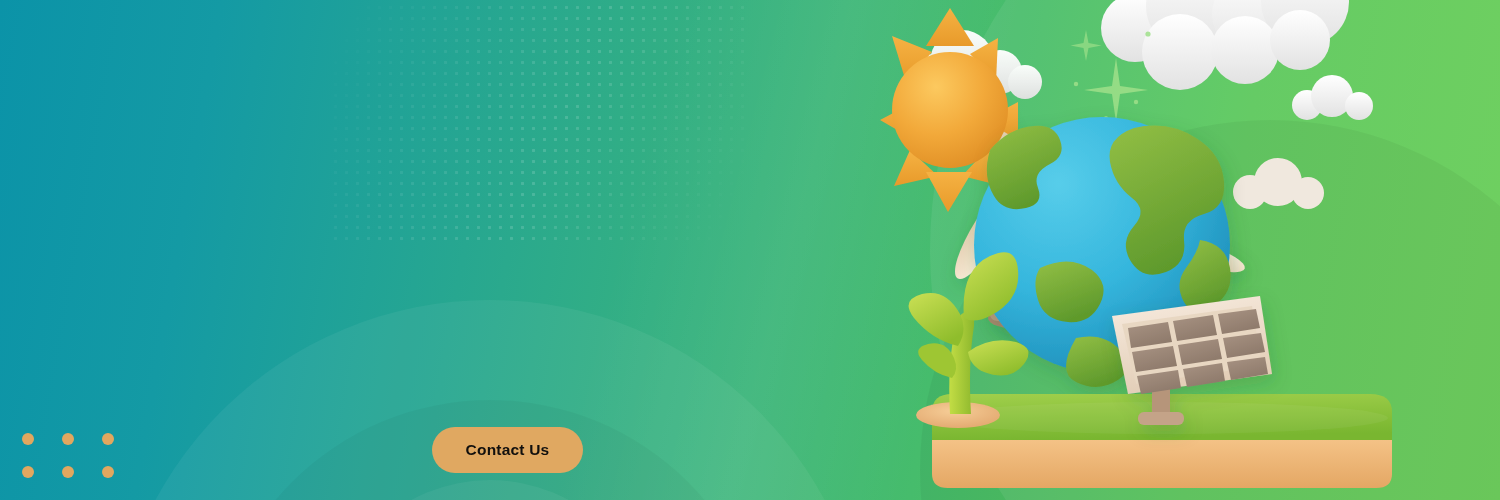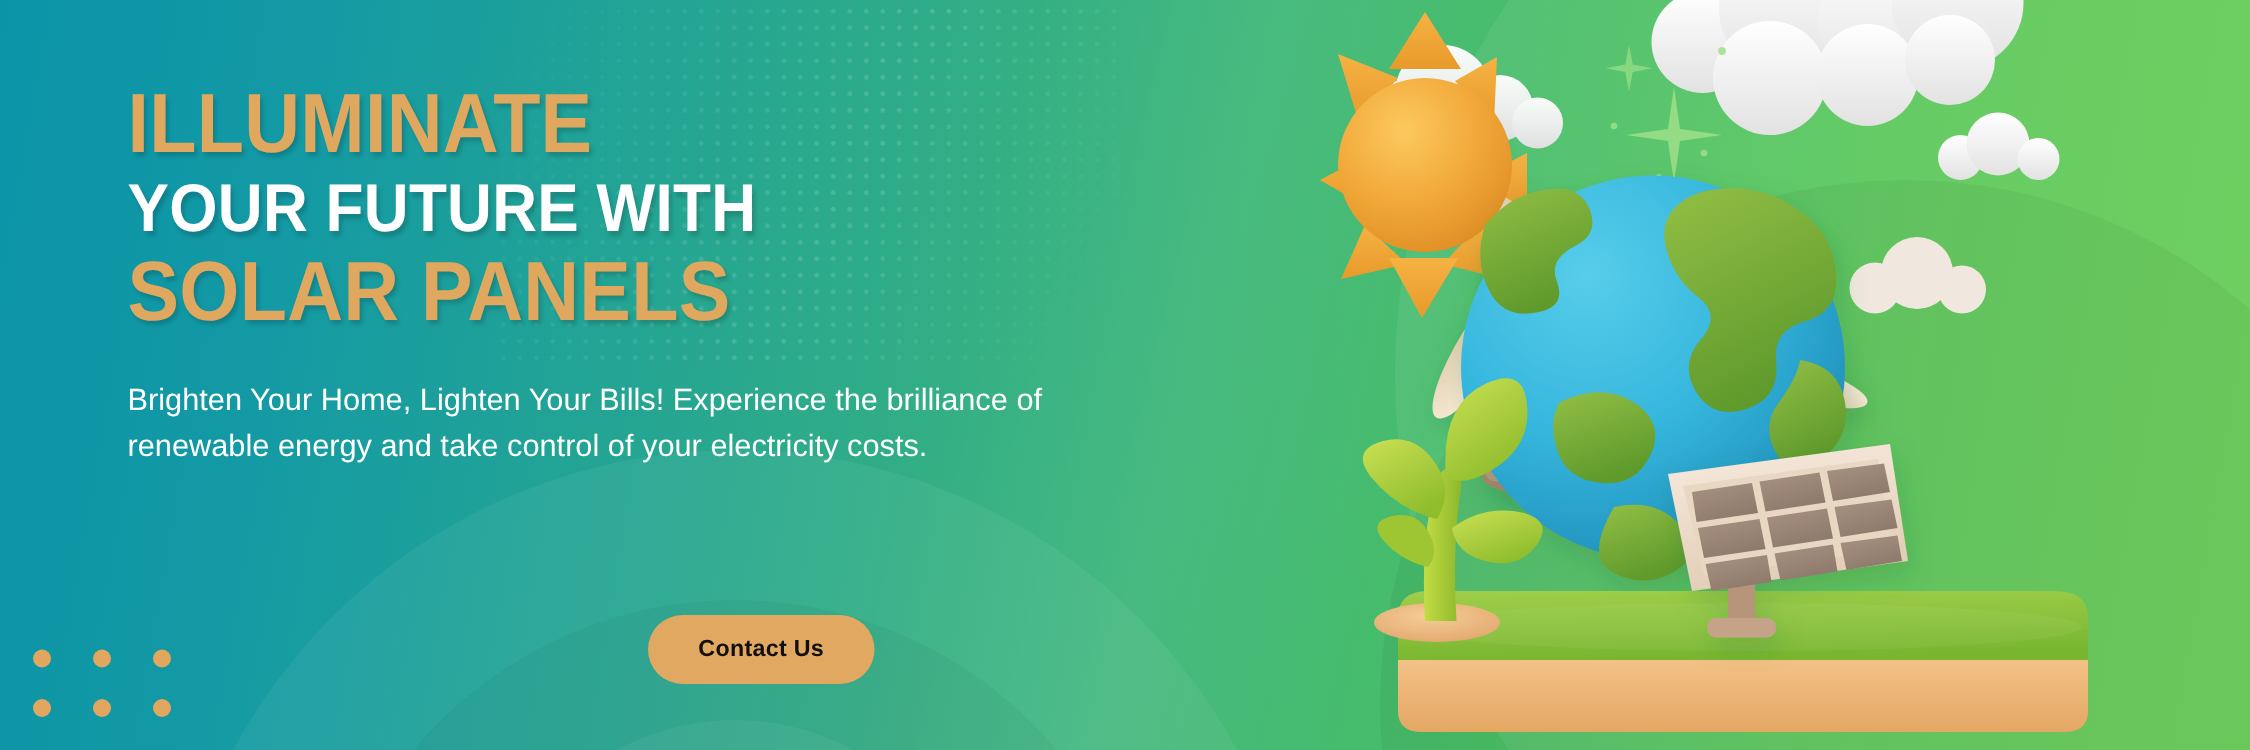--- a/index.html
+++ b/index.html
@@ -134,21 +134,21 @@
   #subcopy {
     margin-top: 30px;
     width: 690px;
     color: #ffffff;
     font-size: 20.5px;
     line-height: 1.52;
     font-weight: 400;
   }
   #cta-button {
     position: absolute;
-    left: 432px; top: 410px;
+    left: 432px; top: 427px;
     width: 151px; height: 46px;
     border: none;
     border-radius: 23px;
     background: #e0a861;
     color: #12100e;
     font-family: "Liberation Sans", sans-serif;
     font-size: 15.5px;
     font-weight: 700;
     cursor: pointer;
     letter-spacing: 0.2px;
@@ -177,26 +177,20 @@
 
   <div id="dot-grid">
     <i></i>
     <i></i>
     <i></i>
     <i></i>
     <i></i>
     <i></i>
   </div>
 
-  <div id="copy">
-    <div class="h-line" id="headline-1">ILLUMINATE</div>
-    <div class="h-line" id="headline-2">YOUR FUTURE WITH</div>
-    <div class="h-line" id="headline-3">SOLAR PANELS</div>
-    <p id="subcopy">Brighten Your Home, Lighten Your Bills! Experience the brilliance of renewable energy and take control of your electricity costs.</p>
-  </div>
 
   <button id="cta-button">Contact Us</button>
 
   <div id="illustration">
     <svg width="620" height="500" viewBox="0 0 620 500" xmlns="http://www.w3.org/2000/svg">
       <defs>
         <radialGradient id="gSun" cx="38%" cy="30%" r="75%">
           <stop offset="0%" stop-color="#fcc95f"></stop>
           <stop offset="55%" stop-color="#f2a93a"></stop>
           <stop offset="100%" stop-color="#e08f25"></stop>

